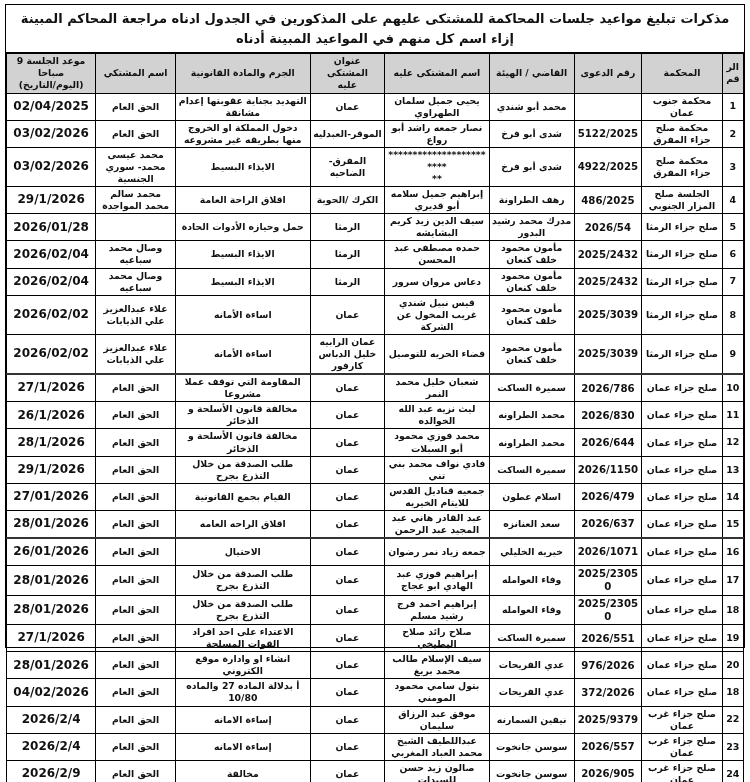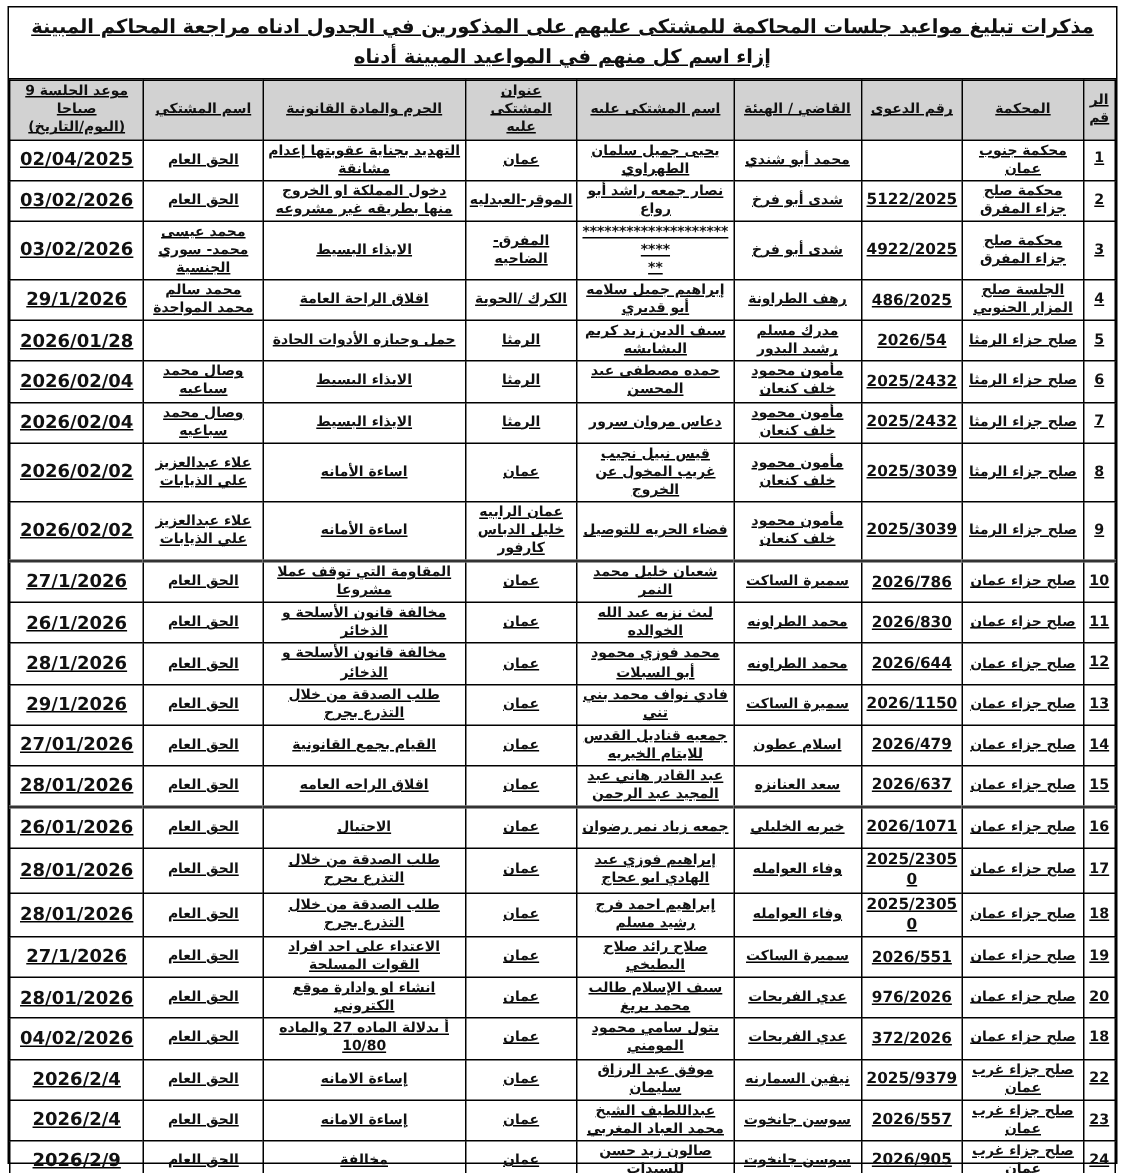--- a/index.html
+++ b/index.html
@@ -10,25 +10,24 @@
   }
   body {
     width: 750px;
     height: 782px;
     box-sizing: border-box;
     padding: 4px 5px 0 5px;
     direction: rtl;
   }
   .doc {
     border: 1.4px solid #000;
-    height: 772px;
+    height: 644px;
     box-sizing: border-box;
     display: flex;
     flex-direction: column;
-    text-decoration: underline;
   }
   .title-box {
     border-bottom: 1px solid #000;
     text-align: center;
     font-weight: bold;
     font-size: 13px;
     line-height: 1.55;
     padding: 4px 8px 3px 8px;
     color: #111;
   }
@@ -139,21 +138,21 @@
         <td class="c-def">إبراهيم جميل سلامه أبو قديري</td>
         <td class="c-addr">الكرك /الحوية</td>
         <td class="c-crime">اقلاق الراحة العامة</td>
         <td class="c-comp">محمد سالم محمد المواجدة</td>
         <td class="c-date">29/1/2026</td>
       </tr>
         <tr>
         <td class="c-num">5</td>
         <td class="c-court">صلح جزاء الرمثا</td>
         <td class="c-case">2026/54</td>
-        <td class="c-judge">مدرك مسلم رشيد البدور</td>
+        <td class="c-judge">مدرك محمد رشيد البدور</td>
         <td class="c-def">سيف الدين زيد كريم البشايشه</td>
         <td class="c-addr">الرمثا</td>
         <td class="c-crime">حمل وحيازه الأدوات الحادة</td>
         <td class="c-comp"></td>
         <td class="c-date">2026/01/28</td>
       </tr>
         <tr>
         <td class="c-num">6</td>
         <td class="c-court">صلح جزاء الرمثا</td>
         <td class="c-case">2025/2432</td>
@@ -173,21 +172,21 @@
         <td class="c-addr">الرمثا</td>
         <td class="c-crime">الايذاء البسيط</td>
         <td class="c-comp">وصال محمد سباعيه</td>
         <td class="c-date">2026/02/04</td>
       </tr>
         <tr>
         <td class="c-num">8</td>
         <td class="c-court">صلح جزاء الرمثا</td>
         <td class="c-case">2025/3039</td>
         <td class="c-judge">مأمون محمود خلف كنعان</td>
-        <td class="c-def">قيس نبيل نجيب غريب المخول عن الخروج</td>
+        <td class="c-def">قيس نبيل شندي غريب المخول عن الشركة</td>
         <td class="c-addr">عمان</td>
         <td class="c-crime">اساءة الأمانه</td>
         <td class="c-comp">علاء عبدالعزيز علي الذيابات</td>
         <td class="c-date">2026/02/02</td>
       </tr>
         <tr>
         <td class="c-num">9</td>
         <td class="c-court">صلح جزاء الرمثا</td>
         <td class="c-case">2025/3039</td>
         <td class="c-judge">مأمون محمود خلف كنعان</td>

